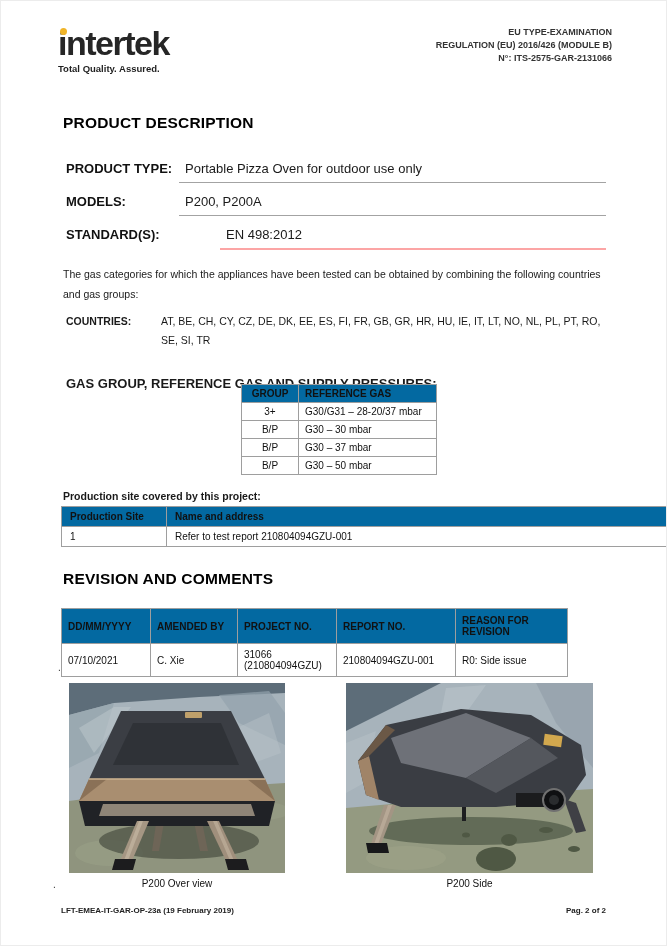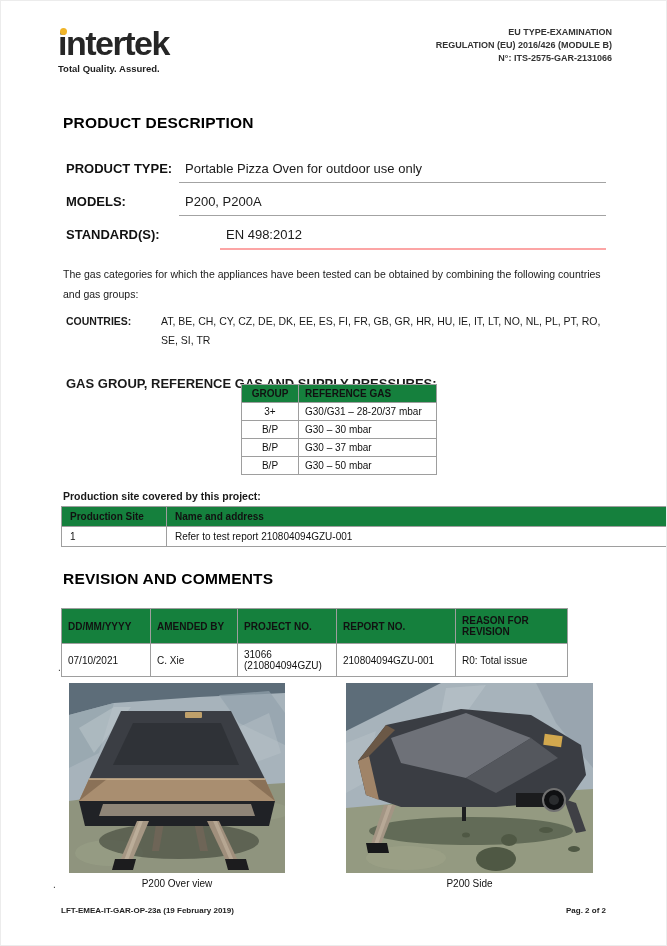--- a/index.html
+++ b/index.html
@@ -32,21 +32,21 @@
   .intro{position:absolute;left:62px;top:264px;width:545px;font-size:10.5px;line-height:19.5px;}
   .countries{position:absolute;left:65px;top:311px;display:flex;width:545px;
              font-size:10.5px;line-height:19px;}
   .countries .lbl{width:95px;font-weight:bold;}
   .countries .val{width:445px;}
   .gas-heading{position:absolute;left:65px;top:375px;font-size:13px;font-weight:bold;}
 
   
   table{border-collapse:collapse;font-size:10px;color:#111;}
   th,td{border:1px solid #9e9e9e;}
-  th{background:#15803d;font-weight:bold;}
+  th{background:#0369a1;font-weight:bold;}
   .gas-table{position:absolute;left:240px;top:383px;}
   .gas-table th{text-align:center;padding:2px 6px;height:13px;line-height:13px;}
   .gas-table td{padding:2px 6px;height:13px;line-height:13px;}
   .gas-table .c-group{width:44px;text-align:center;}
   .gas-table .c-ref{width:125px;text-align:left;}
 
   .prod-heading{position:absolute;left:62px;top:489px;font-size:10.5px;font-weight:bold;}
   .prod-table{position:absolute;left:60px;top:505px;width:639px;}
   .prod-table th{text-align:left;padding:4px 8px;}
   .prod-table td{padding:4px 8px;}
@@ -159,21 +159,21 @@
       <th class="rc1">AMENDED BY</th>
       <th class="rc2">PROJECT NO.</th>
       <th class="rc3">REPORT NO.</th>
       <th class="rc4">REASON FOR REVISION</th>
     </tr>
     <tr>
       <td class="rc0">07/10/2021</td>
       <td class="rc1">C. Xie</td>
       <td class="rc2">31066 (210804094GZU)</td>
       <td class="rc3">210804094GZU-001</td>
-      <td class="rc4">R0: Total issue</td>
+      <td class="rc4">R0: Side issue</td>
     </tr>
   </tbody>
     </table>
 
   <span class="stray-dot1">.</span>
 
   <svg class="photo-left" viewBox="0 0 216 190" xmlns="http://www.w3.org/2000/svg" preserveAspectRatio="none">
     <rect width="216" height="190" fill="#a7b3bb"></rect>
     <polygon points="0,0 216,0 216,10 130,14 45,20 0,32" fill="#5d6d79"></polygon>
     <polygon points="0,32 45,20 30,70 0,85" fill="#97a6af" opacity="0.8"></polygon>

